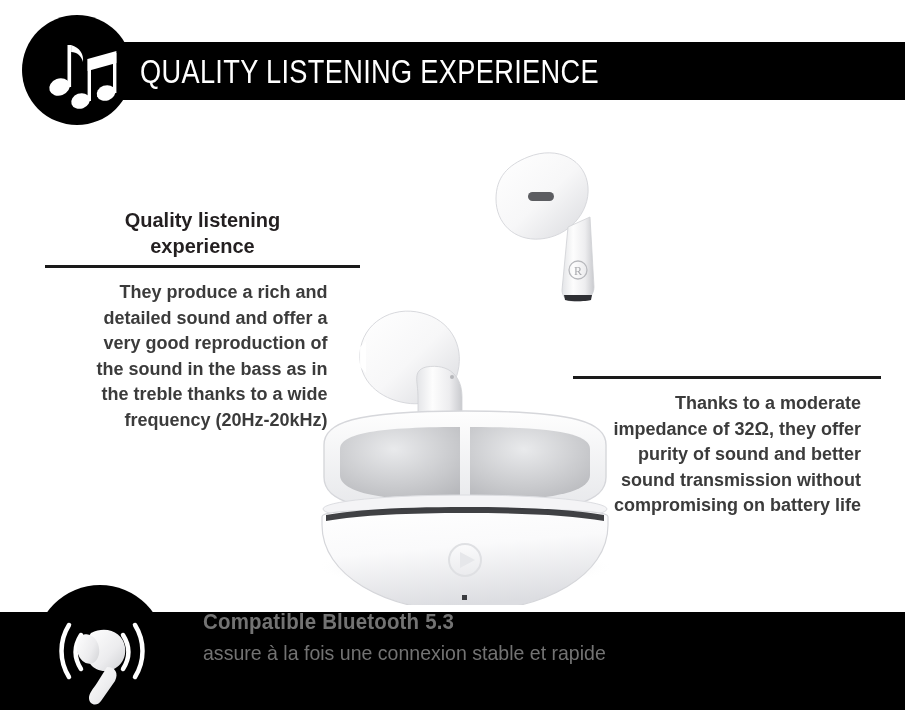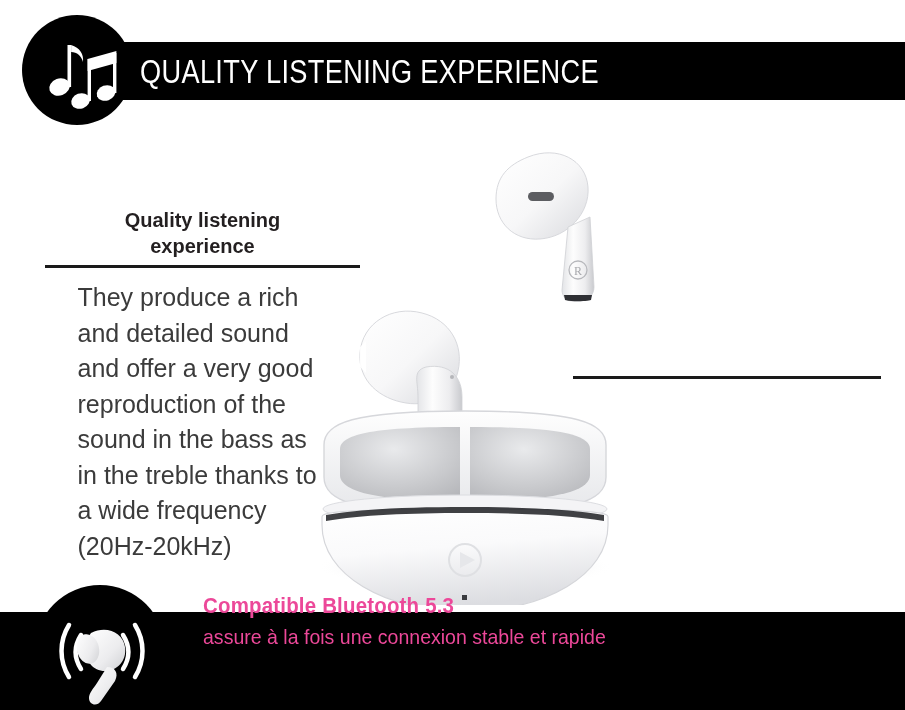--- a/index.html
+++ b/index.html
@@ -73,25 +73,25 @@
     color: #231f20;
     line-height: 1.28;
     text-align: center;
   }
   .callout-rule {
     height: 3px;
     background: #1a1a1a;
     margin-top: 6px;
   }
   .callout-body {
-    font-size: 25px;
-    font-weight: 400;
+    font-size: 18px;
+    font-weight: 700;
     color: #3b3b3b;
     line-height: 1.42;
-    text-align: left;
+    text-align: right;
     margin-top: 12px;
   }
 
   #callout-left {
     left: 45px;
     top: 208px;
     width: 315px;
   }
   #callout-left .callout-title { width: 250px; margin: 0 auto; }
   #callout-left .callout-body  { width: 250px; margin-left: auto; margin-right: auto; }
@@ -122,23 +122,23 @@
     background: #000000;
   }
   #footer-badge .bud-icon {
     position: absolute;
     left: 0; top: 0;
     width: 130px; height: 130px;
   }
   #footer-text {
     position: absolute;
     left: 203px;
-    top: 592px;
+    top: 608px;
     width: 660px;
-    color: #ec4899;
+    color: #737373;
   }
   #footer-heading {
     font-size: 22px;
     font-weight: bold;
     letter-spacing: 0.2px;
     line-height: 1.25;
     transform: scaleX(0.93);
     transform-origin: left center;
   }
   #footer-sub {
@@ -244,20 +244,21 @@
 </div>
 
 <div class="callout" id="callout-left">
   <div class="callout-title">Quality listening experience</div>
   <div class="callout-rule"></div>
   <div class="callout-body">They produce a rich and detailed sound and offer a very good reproduction of the sound in the bass as in the treble thanks to a wide frequency (20Hz-20kHz)</div>
 </div>
 
 <div class="callout" id="callout-right">
   <div class="callout-rule"></div>
+  <div class="callout-body">Thanks to a moderate impedance of 32Ω, they offer purity of sound and better sound transmission without compromising on battery life</div>
 </div>
 
 <div id="footer-bar"></div>
 
 <div id="footer-badge">
   <svg class="bud-icon" viewBox="0 0 130 130">
     <defs>
       <linearGradient id="fbud" x1="0" y1="0" x2="1" y2="1">
         <stop offset="0%" stop-color="#ffffff"></stop>
         <stop offset="60%" stop-color="#ececee"></stop>

